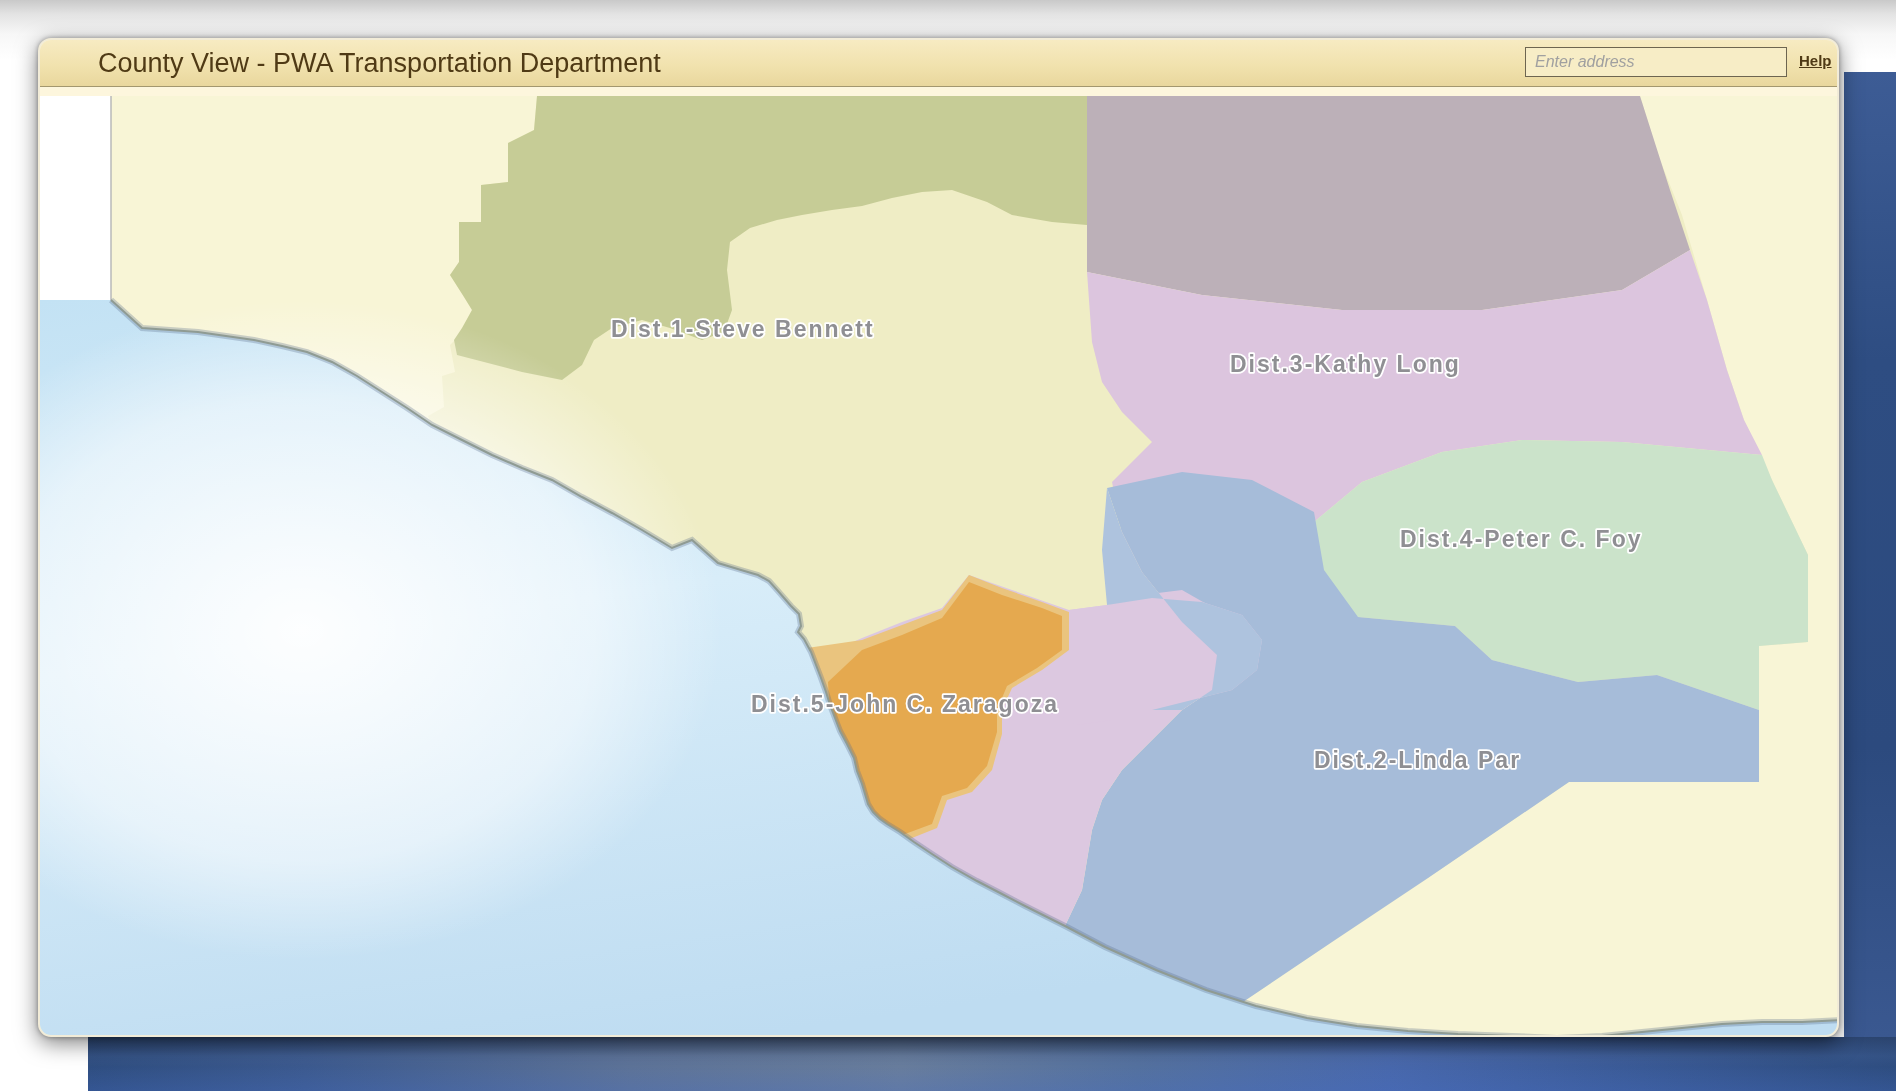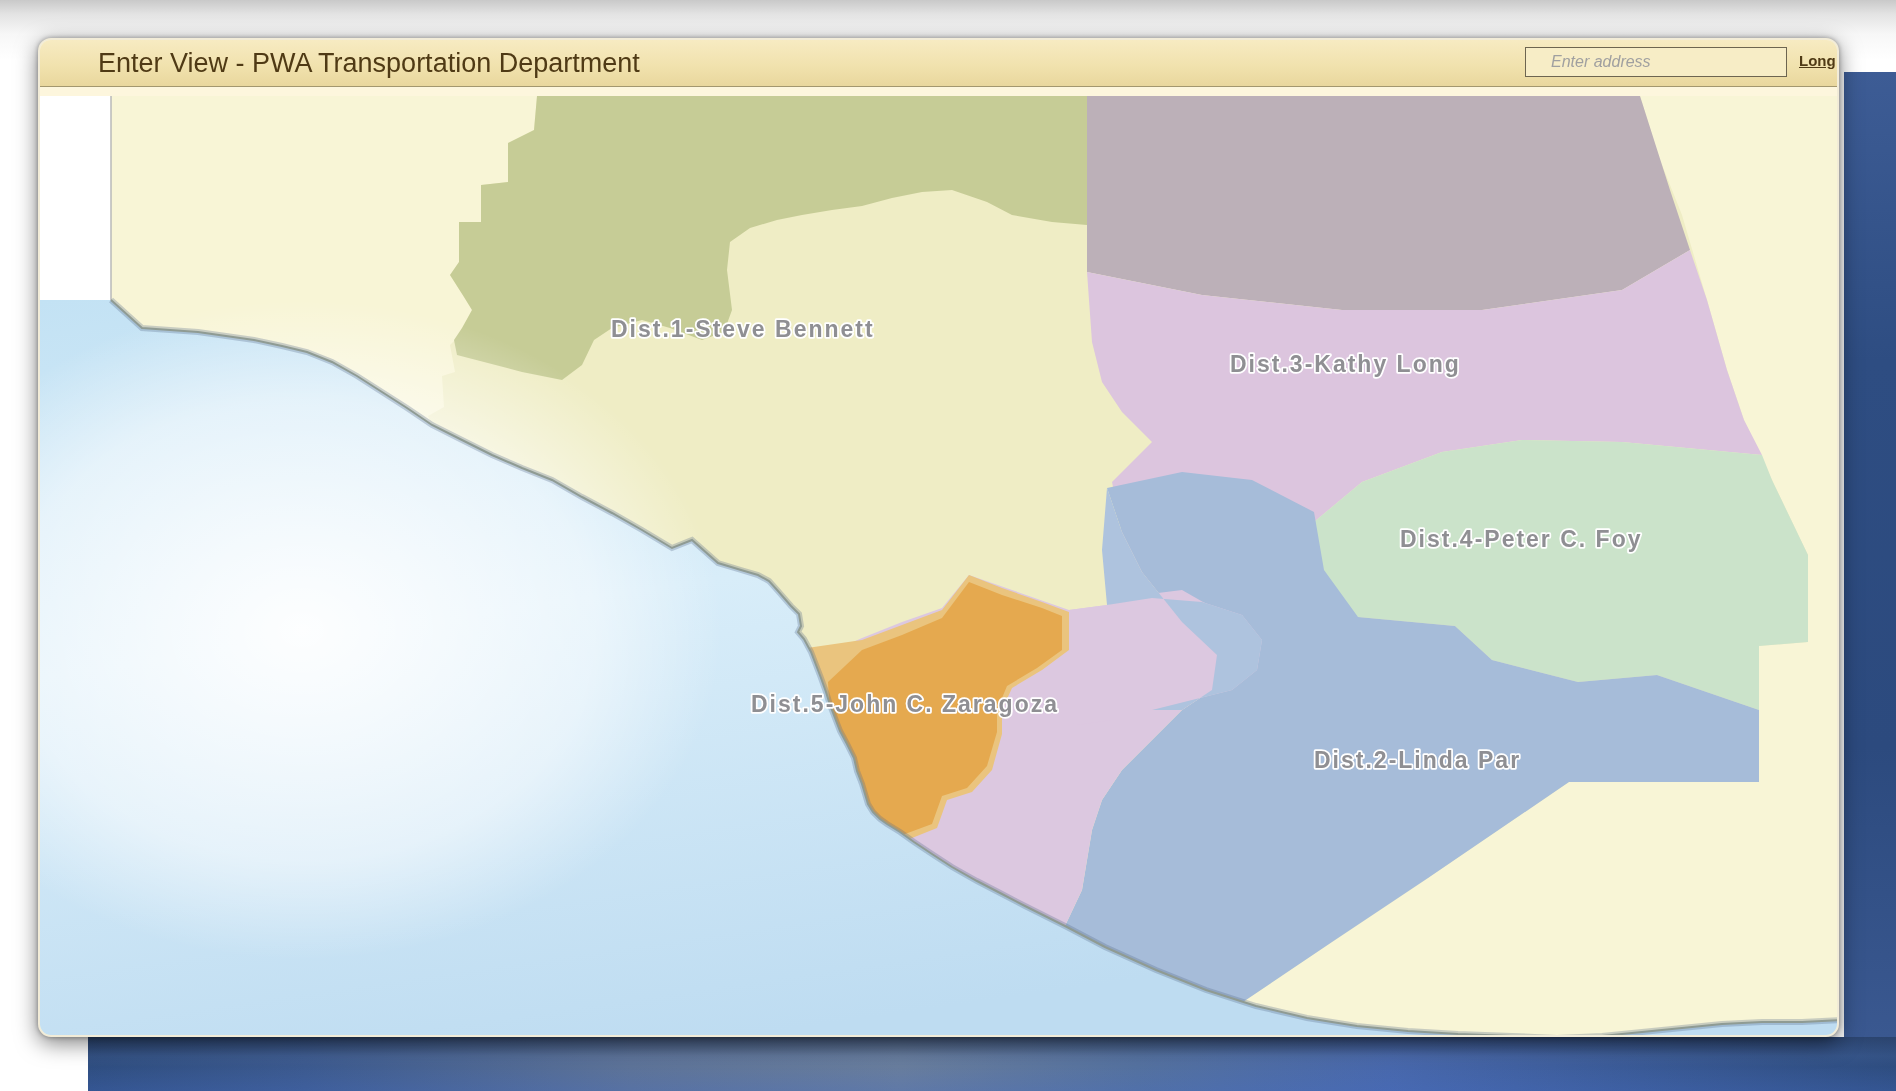--- a/index.html
+++ b/index.html
@@ -8,32 +8,32 @@
 #bband{position:absolute;left:88px;top:1037px;width:1808px;height:54px;
  background:linear-gradient(90deg,#2f4e81 0%,#3c5a8f 12%,#5d7398 30%,#687d9d 45%,#54719f 58%,#4868ac 72%,#3a5a96 86%,#2e4d80 100%)}
 #bband:after{content:"";position:absolute;inset:0;
  background:linear-gradient(180deg,rgba(40,60,95,.55) 0%,rgba(90,115,160,.12) 35%,rgba(255,255,255,0) 55%,rgba(70,110,200,.25) 100%)}
 #frame{position:absolute;left:38px;top:38px;width:1801px;height:999px;border-radius:13px;
  background:#fdf6dd;border:2px solid #f2ecd8;box-shadow:0 6px 22px rgba(0,0,0,.5),0 0 5px rgba(0,0,0,.35);overflow:hidden}
 #hdr{position:absolute;left:0;top:0;width:100%;height:47px;
  background:linear-gradient(180deg,#f7ebc2 0%,#f1e2ae 55%,#e9d79d 100%);border-bottom:1px solid #a3976e}
 #hdr .title{position:absolute;left:58px;top:8px;font-size:27px;color:#4f3a15;letter-spacing:0px;font-weight:400}
 #addr{position:absolute;left:1485px;top:7px;width:262px;height:30px;background:#f7edc6;border:1px solid #6d6550;
- font-style:italic;color:#a0a0a0;font-size:16px;padding-left:25px;line-height:28px}
+ font-style:italic;color:#a0a0a0;font-size:16px;padding-left:9px;line-height:28px}
 #help{position:absolute;left:1759px;top:12px;font-size:15px;font-weight:bold;color:#4f3a15;text-decoration:underline}
 #mapwrap{position:absolute;left:0;top:56px;width:1797px;height:949px;background:#f7f4d5}
 </style></head>
 <body>
 <div id="rstrip"></div>
 <div id="bband"></div>
 <div id="frame">
  <div id="hdr">
-   <div class="title">Enter View - PWA Transportation Department</div>
+   <div class="title">County View - PWA Transportation Department</div>
    <div id="addr">Enter address</div>
-   <div id="help">Long</div>
+   <div id="help">Help</div>
  </div>
  <div id="mapwrap">
   <svg width="1797" height="949" viewBox="38 86 1797 949" xmlns="http://www.w3.org/2000/svg">
 
 <defs>
  <linearGradient id="og" x1="0" y1="0" x2="0.35" y2="1">
   <stop offset="0" stop-color="#c3e2f4"></stop>
             <stop offset="0.45" stop-color="#d8edf9"></stop>
             <stop offset="1" stop-color="#bedcf1"></stop>
  </linearGradient>

